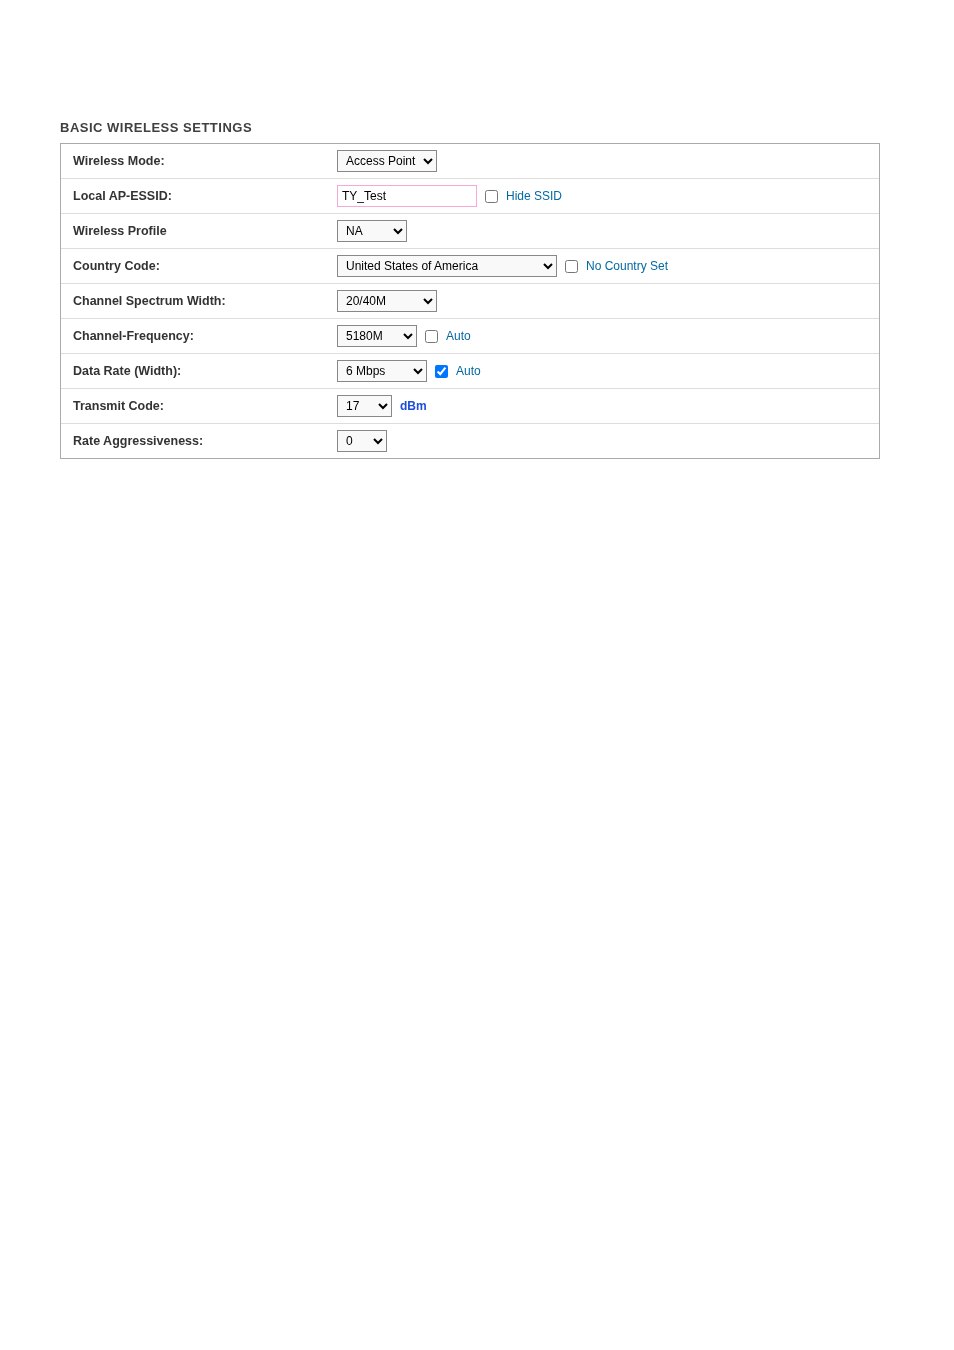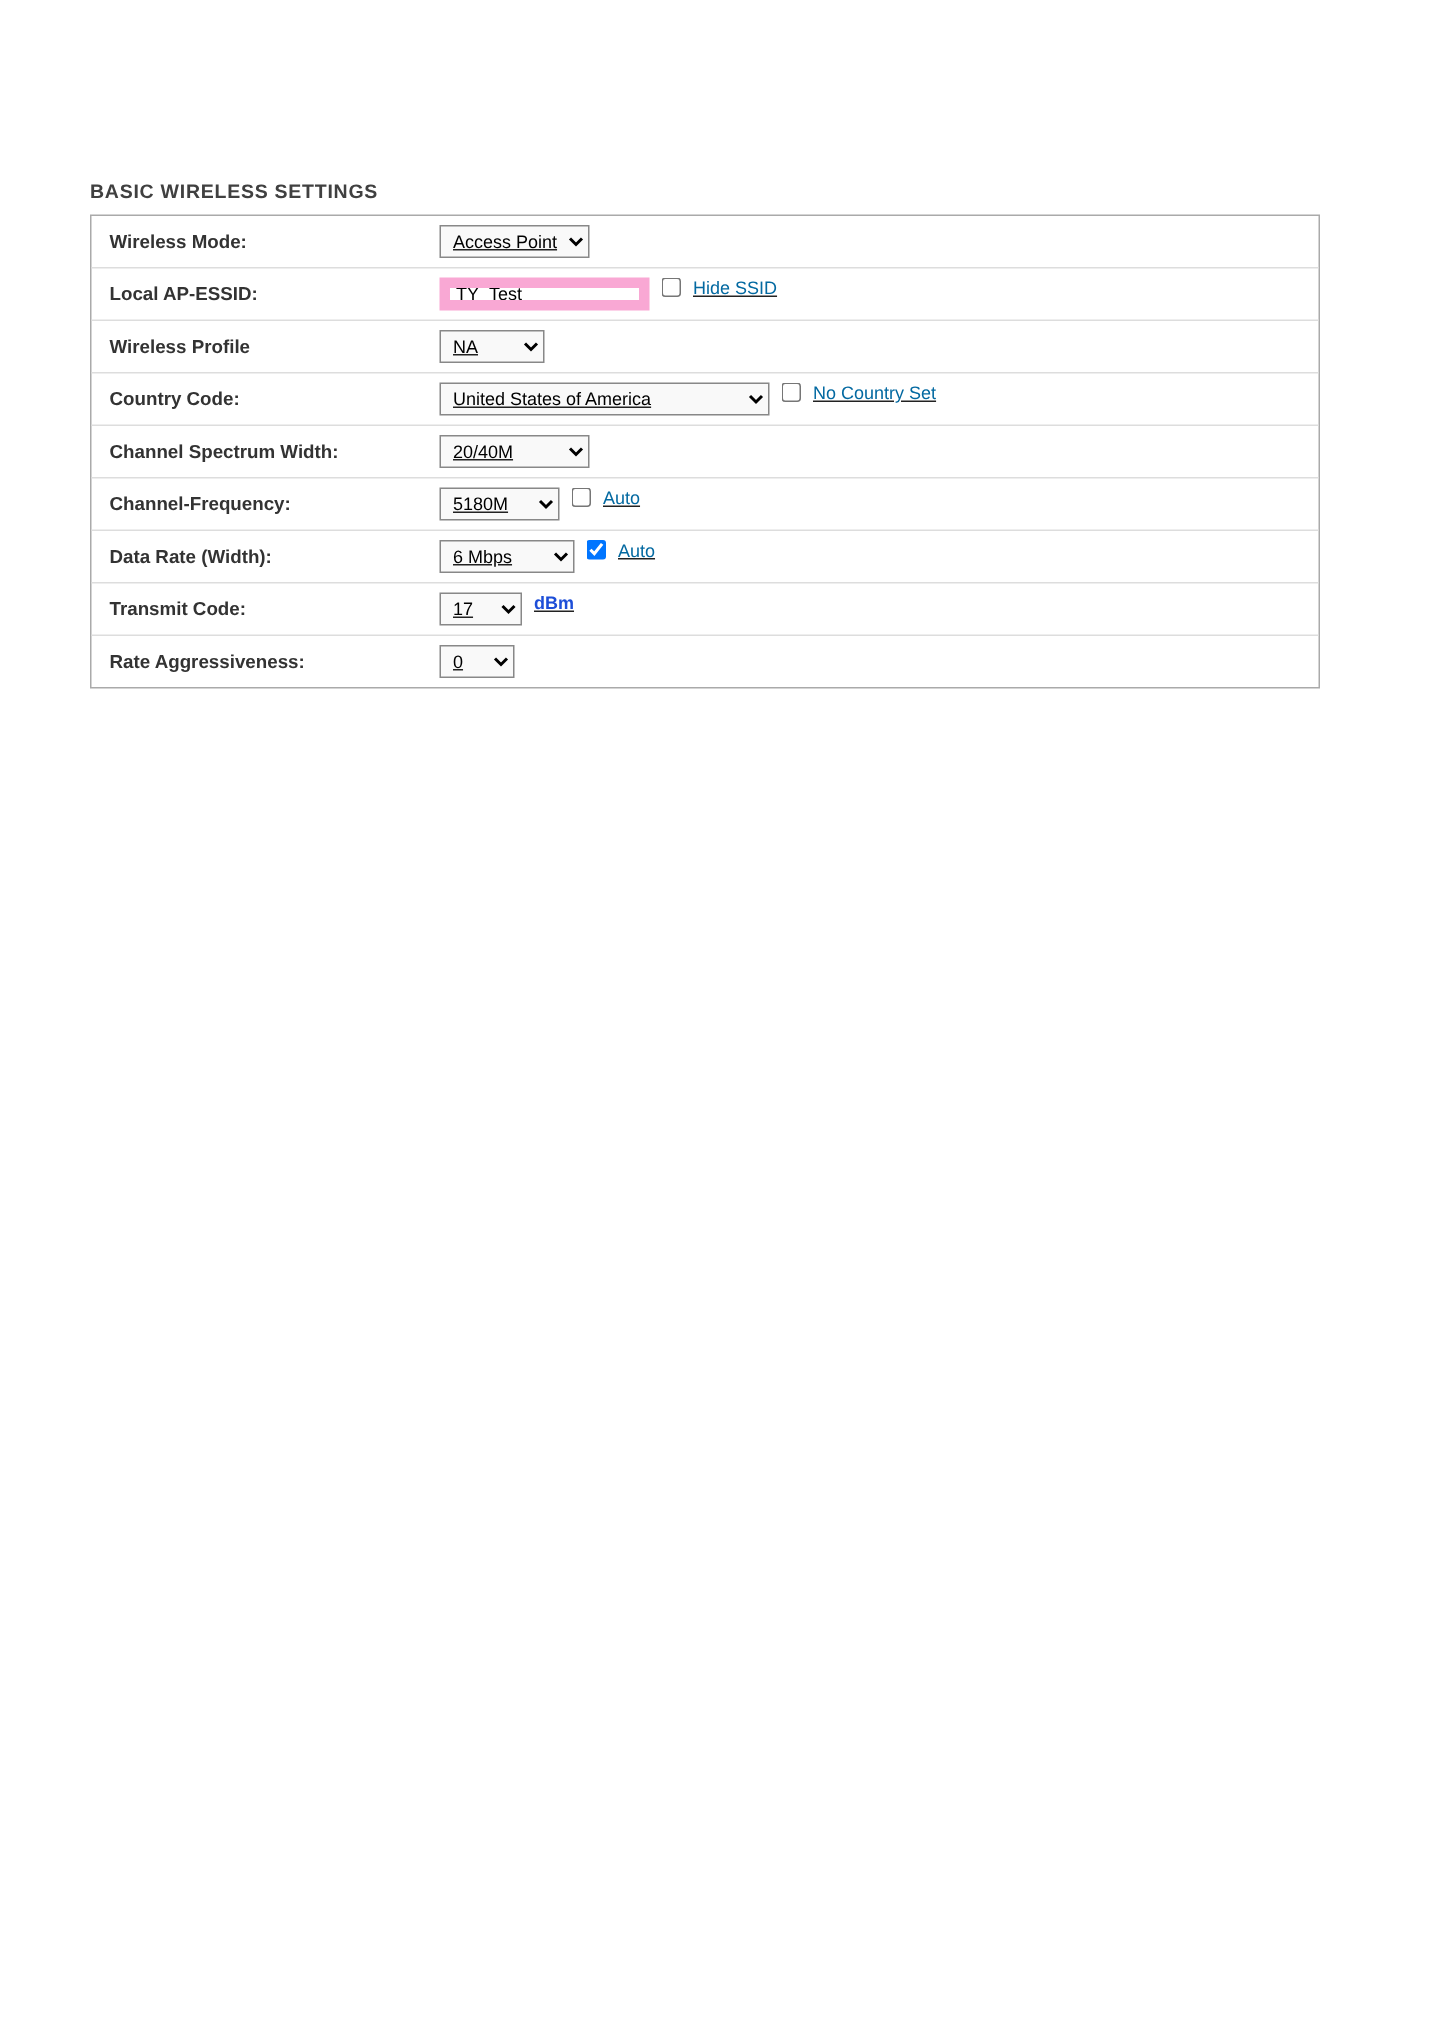--- a/index.html
+++ b/index.html
@@ -34,55 +34,55 @@
       background: #fff;
       width: 820px;
     }
 
     .settings-row {
       display: flex;
       align-items: center;
       border-bottom: 1px solid #ddd;
       padding: 6px 12px;
       min-height: 34px;
+      gap: 44px;
     }
 
     .settings-row:last-child {
       border-bottom: none;
     }
 
     .label-cell {
       width: 220px;
       font-weight: bold;
       font-size: 12.5px;
       color: #333;
       flex-shrink: 0;
     }
 
     .control-cell {
       display: flex;
-      align-items: flex-start;
+      align-items: center;
       gap: 8px;
       flex: 1;
-      text-decoration: underline;
     }
 
     select {
       font-size: 12px;
       padding: 2px 4px;
       border: 1px solid #888;
       background: #f9f9f9;
       height: 22px;
       cursor: pointer;
     }
 
     input[type="text"] {
       font-size: 12px;
       padding: 2px 4px;
-      border: 7px solid #f9a8d4;
+      border: 1px solid #f9a8d4;
       height: 22px;
       width: 140px;
       background: #fff;
     }
 
     input[type="checkbox"] {
       cursor: pointer;
       width: 13px;
       height: 13px;
     }

